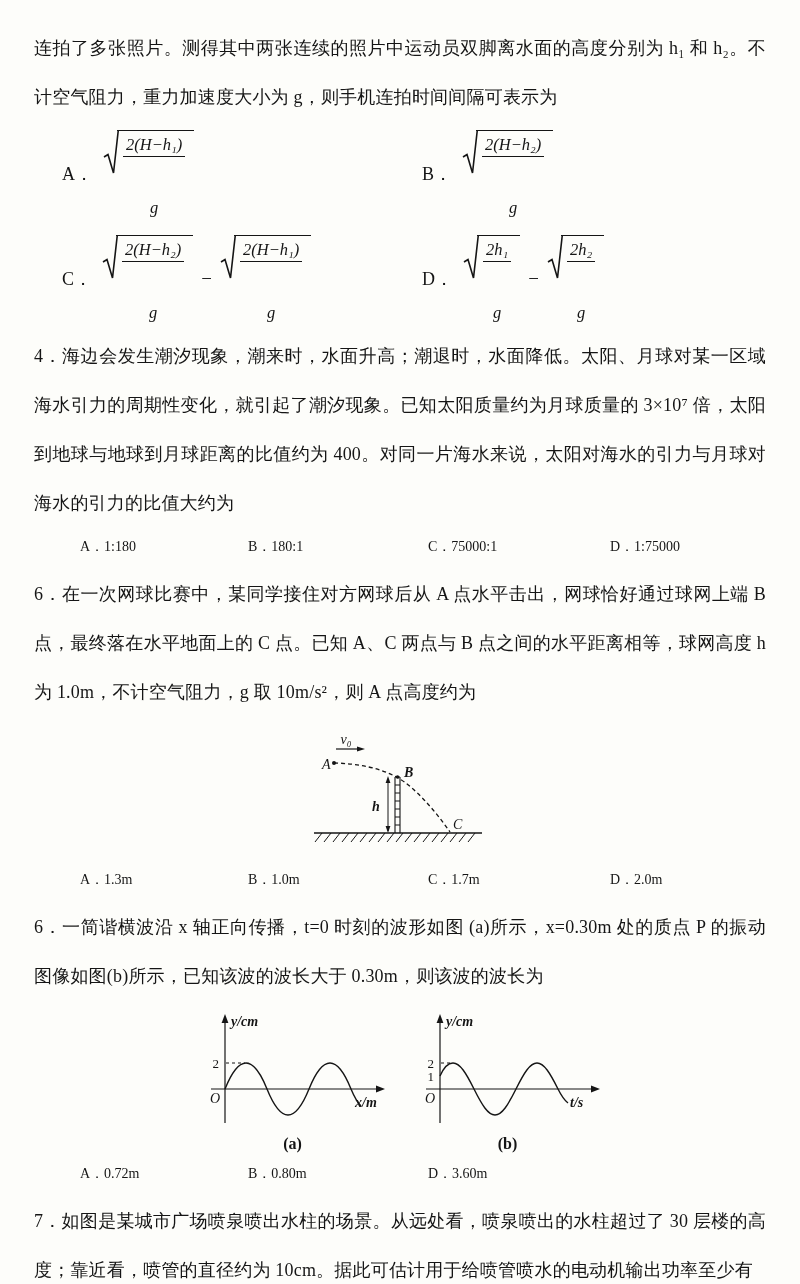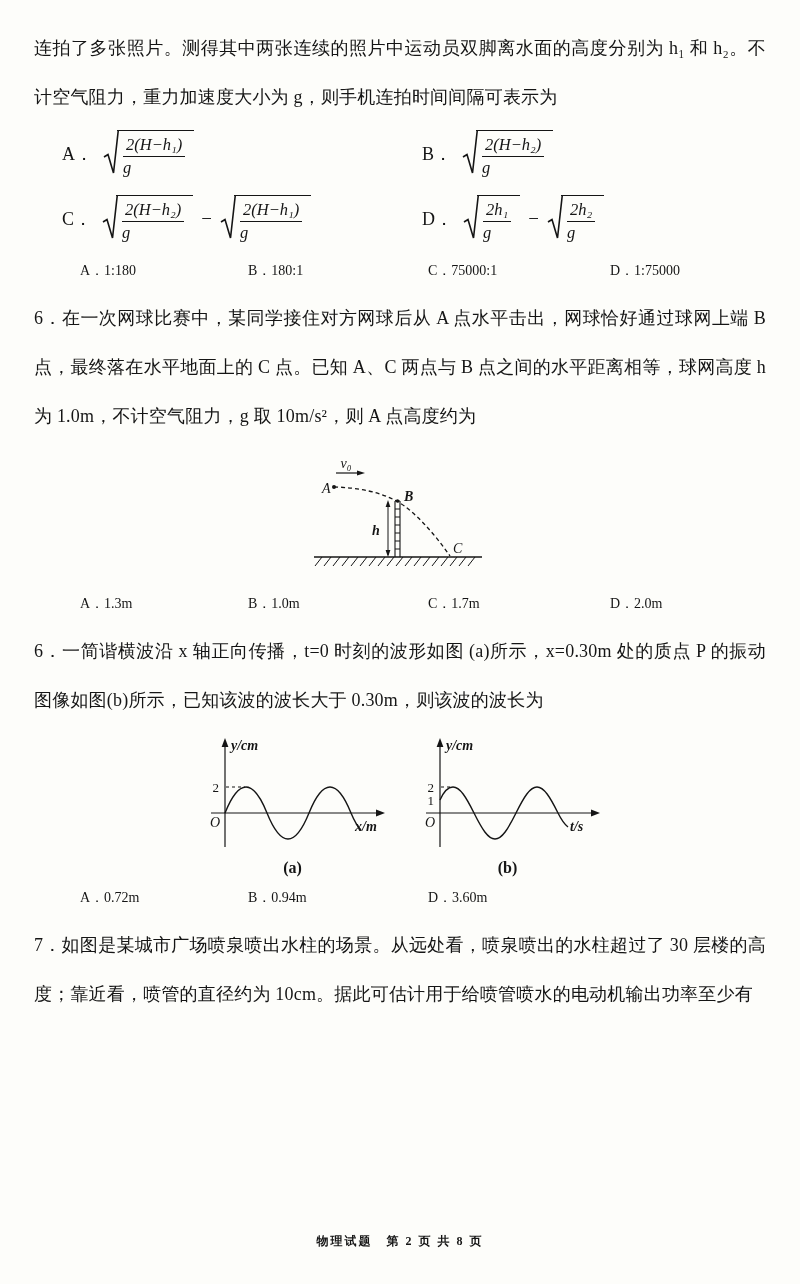--- a/index.html
+++ b/index.html
@@ -18,21 +18,21 @@
   .optrow4 { display: grid; grid-template-columns: 168px 180px 182px 1fr; padding-left: 46px; font-size: 14px; margin: 10px 0 14px; }
   .optrow4 .opt { white-space: nowrap; }
 
   
   .fopt { display: flex; align-items: center; font-size: 18px; }
   .fopt .olabel { margin-right: 10px; }
   .minus { font-size: 19px; margin: 0 8px; }
   .sqrt { display: inline-flex; align-items: flex-start; }
   .radical { flex: 0 0 auto; display: block; }
   .vinculum { border-top: 1.7px solid #151515; padding: 5px 9px 0 6px; margin-left: -2px; }
-  .frac { display: flex; flex-direction: column; align-items: flex-start; font-style: italic; font-size: 16.5px; }
+  .frac { display: flex; flex-direction: column; align-items: center; font-style: italic; font-size: 16.5px; gap: 40px; }
   .frac .num { border-bottom: 1.4px solid #151515; padding: 0 3px 2px 3px; line-height: 18px; white-space: nowrap; }
   .frac .den { line-height: 18px; padding-top: 2px; }
 
   
   .figwrap { text-align: center; margin: 14px 0 4px 0; }
   .figrow { display: flex; justify-content: center; gap: 20px; margin: 10px 0 2px 0; }
   .figcol { text-align: center; }
   .caption { font-size: 16px; margin-top: 2px; font-weight: bold; }
 
   svg { overflow: visible; }
@@ -131,20 +131,21 @@
         <span class="vinculum">
           <span class="frac">
             <span class="num">2h₂</span>
             <span class="den">g</span>
           </span>
         </span>
       </span>
     </div>
   </div>
 
+  <p class="para">4．海边会发生潮汐现象，潮来时，水面升高；潮退时，水面降低。太阳、月球对某一区域海水引力的周期性变化，就引起了潮汐现象。已知太阳质量约为月球质量的 3×10⁷ 倍，太阳到地球与地球到月球距离的比值约为 400。对同一片海水来说，太阳对海水的引力与月球对海水的引力的比值大约为</p>
   <div class="optrow4">
     <span class="opt">A．1:180</span>
     <span class="opt">B．180:1</span>
     <span class="opt">C．75000:1</span>
     <span class="opt">D．1:75000</span>
   </div>
 
   <p class="para">6．在一次网球比赛中，某同学接住对方网球后从 A 点水平击出，网球恰好通过球网上端 B 点，最终落在水平地面上的 C 点。已知 A、C 两点与 B 点之间的水平距离相等，球网高度 h 为 1.0m，不计空气阻力，g 取 10m/s²，则 A 点高度约为</p>
 
   <div class="figwrap">
@@ -223,21 +224,21 @@
         <text class="svg-tick" x="24" y="70" text-anchor="end">1</text>
         <line x1="31" y1="52" x2="42" y2="52" stroke="#151515" stroke-width="1" stroke-dasharray="3 3"></line>
         <path d="M30 65 C34 56 38 52 43 52 C50 52 56 62 64 78 C72 94 78 104 85 104 C92 104 98 94 106 78 C114 62 120 52 127 52 C134 52 140 62 148 78 C151 84 154 89 158 92" fill="none" stroke="#151515" stroke-width="1.4"></path>
       </svg>
       <div class="caption">(b)</div>
     </div>
   </div>
 
   <div class="optrow4">
     <span class="opt">A．0.72m</span>
-    <span class="opt">B．0.94m</span>
+    <span class="opt">B．0.80m</span>
     <span class="opt">D．3.60m</span>
   </div>
 
   <p class="para">7．如图是某城市广场喷泉喷出水柱的场景。从远处看，喷泉喷出的水柱超过了 30 层楼的高度；靠近看，喷管的直径约为 10cm。据此可估计用于给喷管喷水的电动机输出功率至少有</p>
 
   <div class="footer">物理试题　第 2 页 共 8 页</div>
 
 </div>
 
 </body></html>

